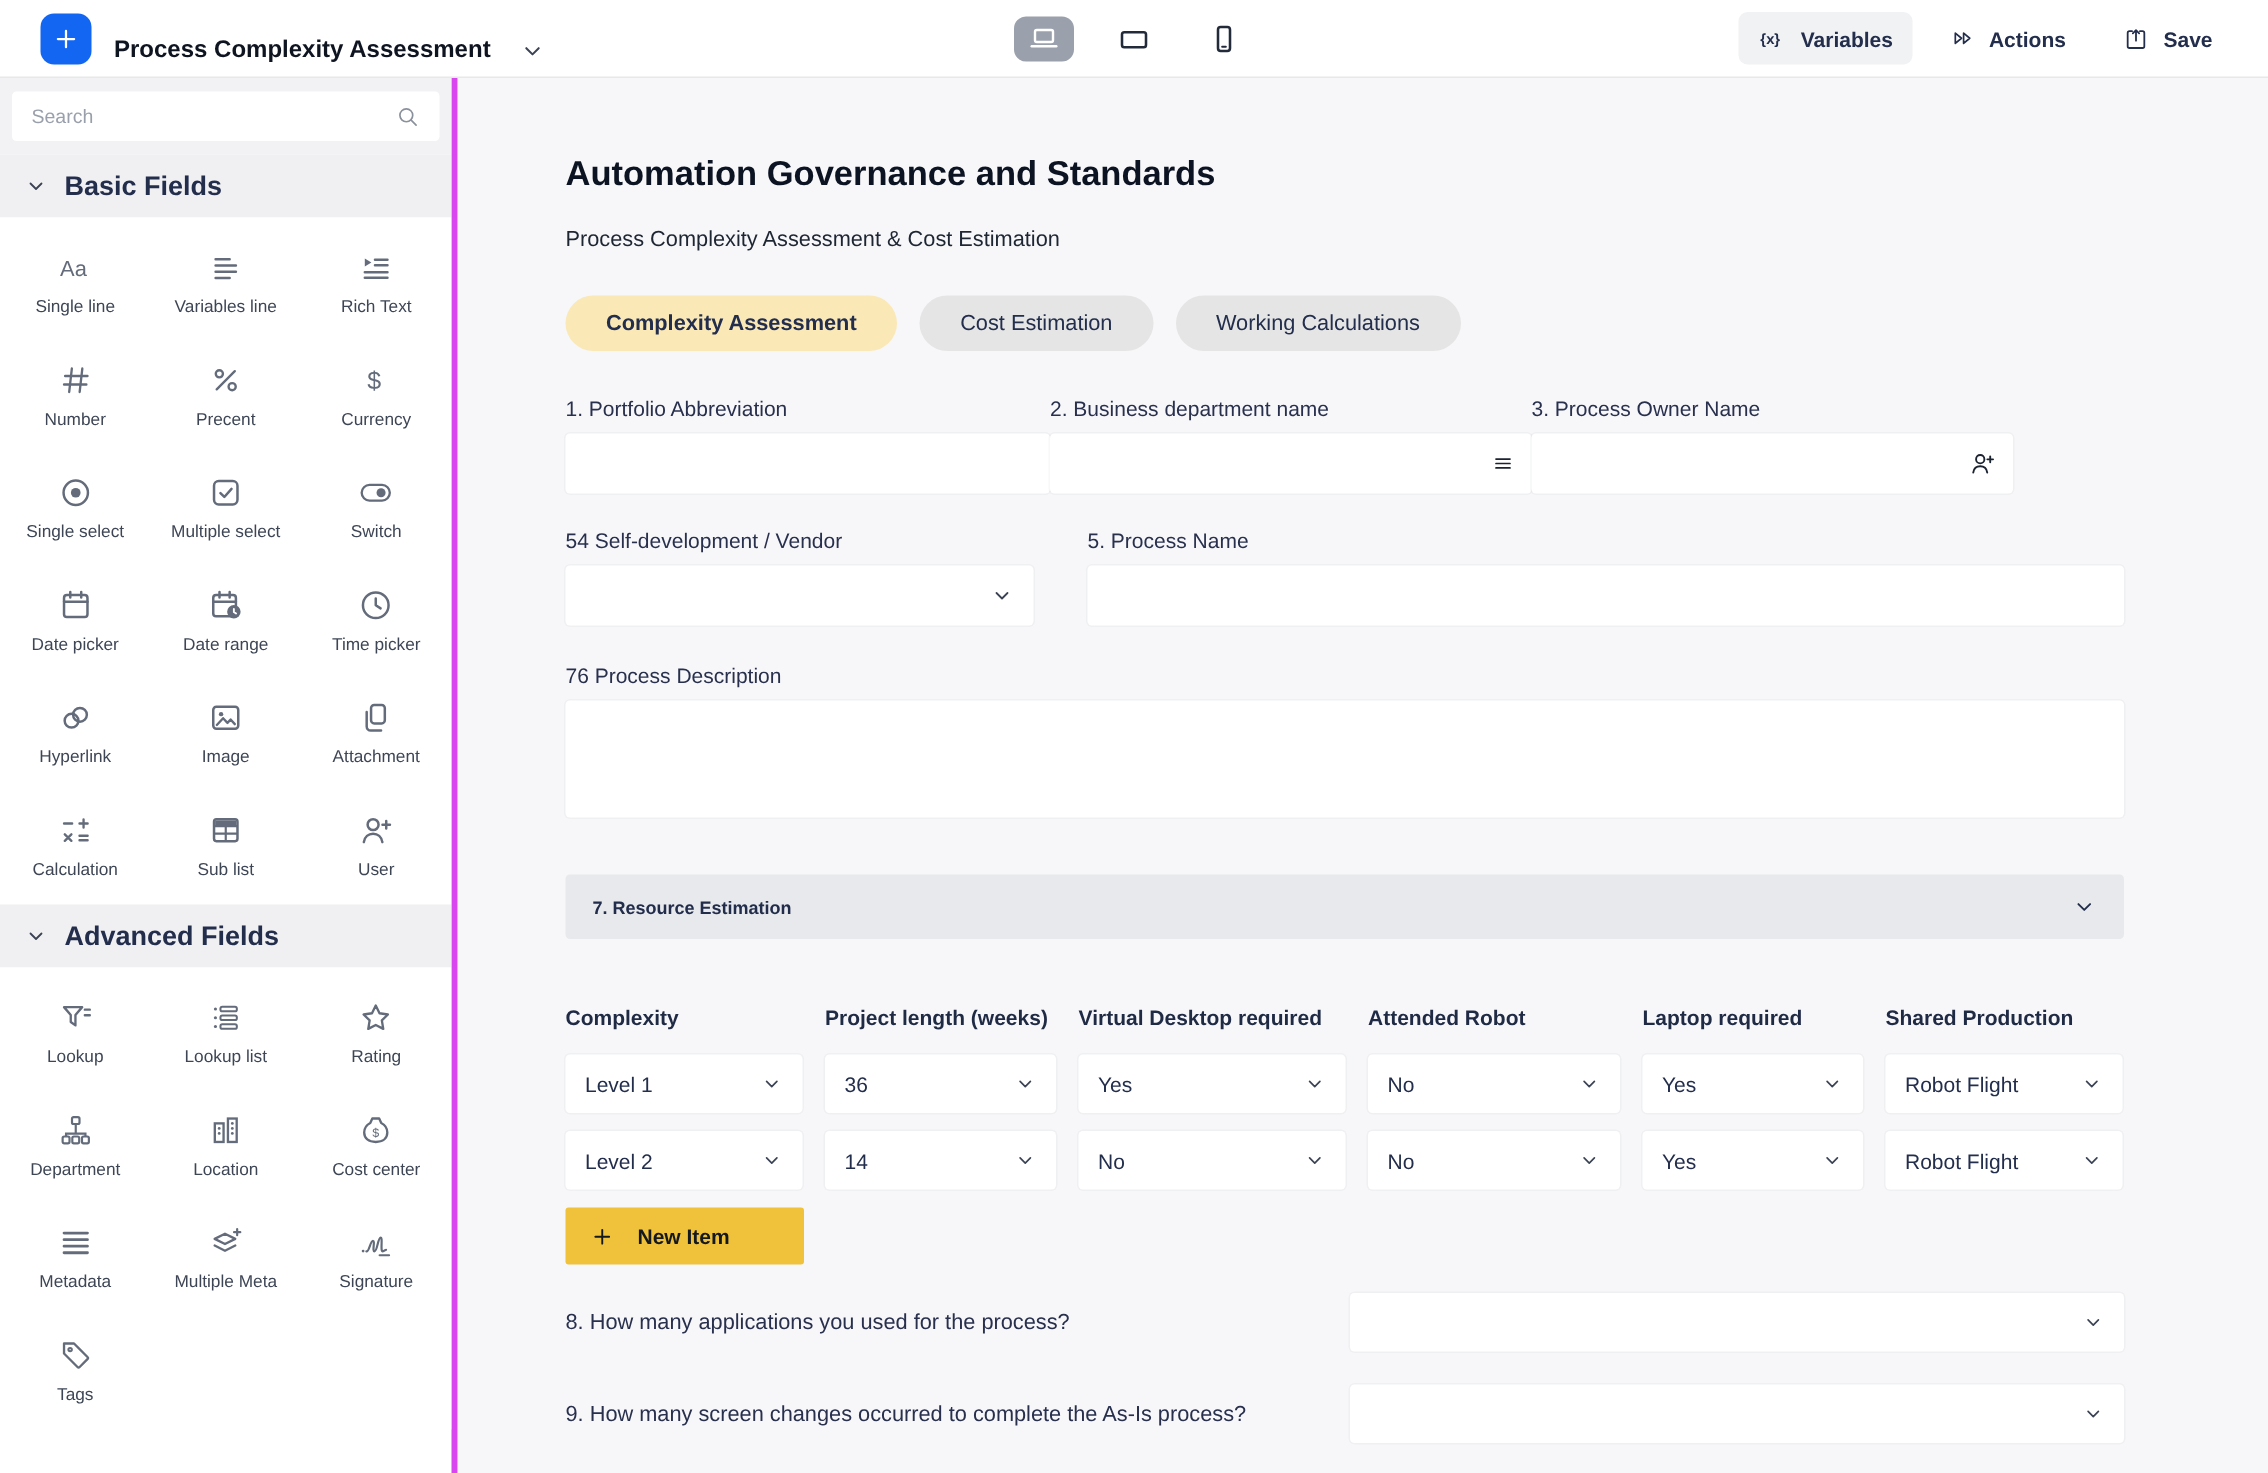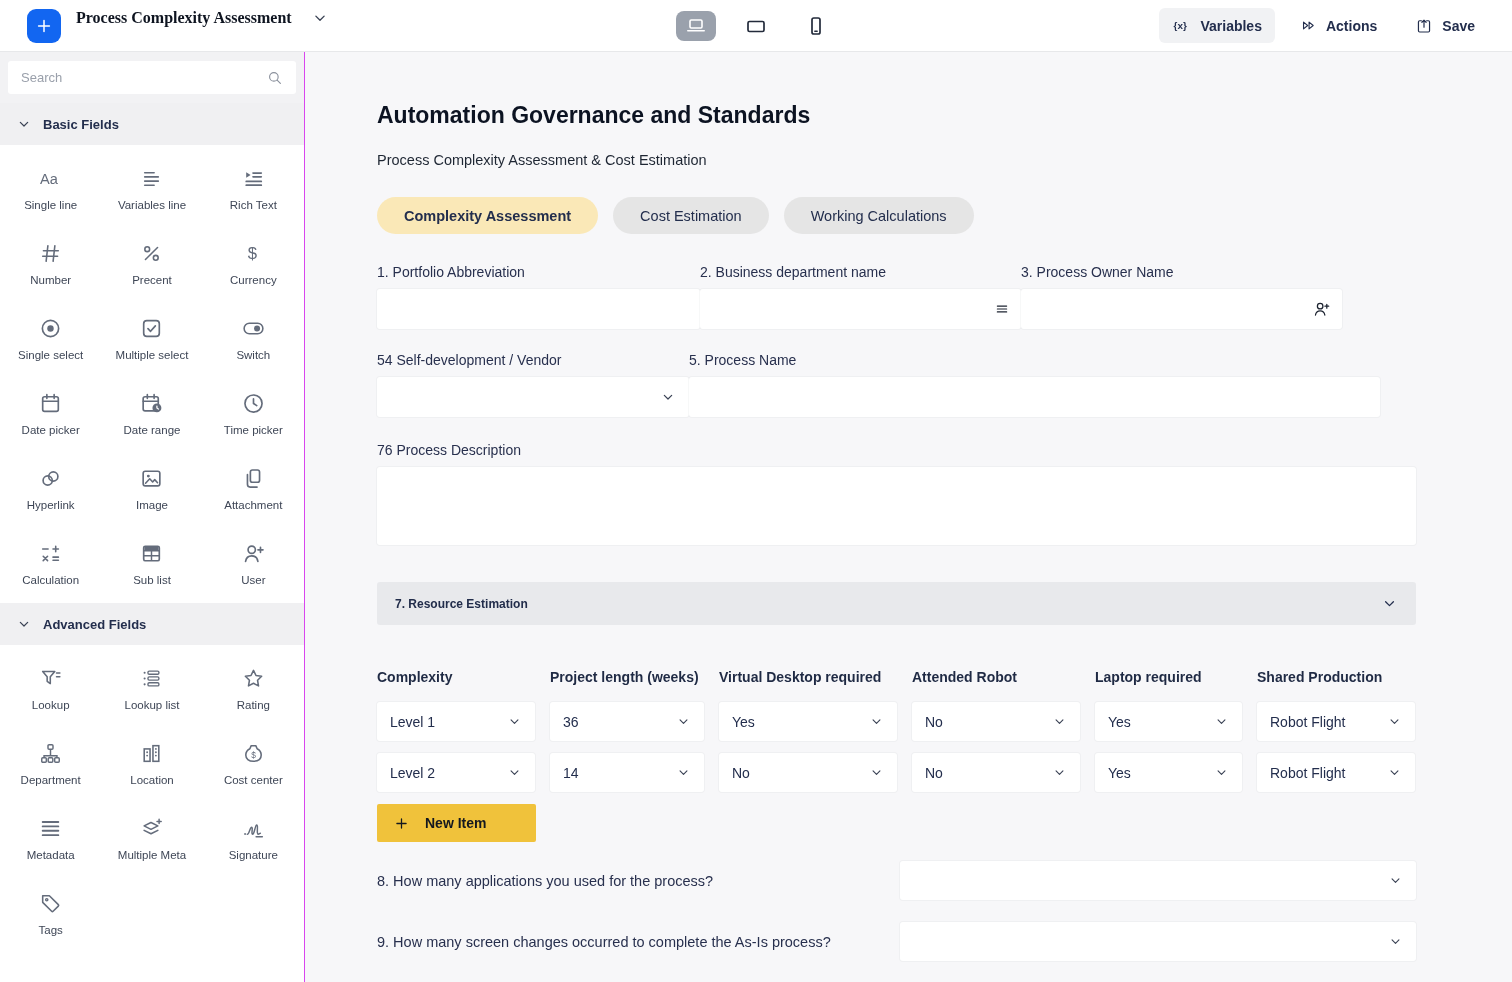--- a/index.html
+++ b/index.html
@@ -7,66 +7,66 @@
   body {
     width:1512px; height:982px; overflow:hidden;
     font-family:"Liberation Sans", sans-serif;
     background:#F7F7F9; color:#232E4D;
   }
   svg.icn { display:block; }
 
   
   .topbar { position:fixed; top:0; left:0; right:0; height:52px; background:#fff;
     border-bottom:1px solid #E7E8EA; display:flex; align-items:center; z-index:20; }
-  .tb-left { display:flex; align-items:flex-start; gap:15px; padding-left:27px;font-family:Liberation Serif, serif; }
+  .tb-left { display:flex; align-items:flex-end; gap:15px; padding-left:27px; }
   .new-btn { width:34px; height:34px; border-radius:9px; background:#1266F1; color:#fff;
     border:none; display:flex; align-items:center; justify-content:center; cursor:pointer; }
   .tb-title { font-size:16px; font-weight:700; color:#0E1420; }
   .tb-caret { color:#3A4254; cursor:pointer; margin-left:4px; }
   .device-toggle { position:absolute; left:50%; transform:translateX(-50%);
     display:flex; align-items:center; gap:20px; }
   .device-btn { border:none; background:transparent; width:40px; height:30px; border-radius:8px;
     display:flex; align-items:center; justify-content:center; color:#232B3B; cursor:pointer; padding:0; }
   .device-btn.active { background:#9AA1AC; color:#fff; }
   .tb-right { margin-left:auto; display:flex; gap:12px; padding-right:24px; }
   .tb-action { display:flex; align-items:center; gap:9px; background:transparent; border:none;
     font:inherit; font-size:14px; font-weight:700; color:#232E4D; padding:8px 13px;
     border-radius:6px; cursor:pointer; }
   .tb-action.pill { background:#F1F2F4; }
 
   
   .sidebar { position:fixed; top:52px; left:0; bottom:0; width:305px; background:#fff;
-    border-right:1px solid #d946ef; overflow:hidden; }
+    border-right:4px solid #d946ef; overflow:hidden; }
   .search-wrap { background:#F2F2F4; padding:9px 8px; position:relative; }
   .search-input { width:100%; height:33px; border:none; border-radius:3px; background:#fff;
     padding:0 36px 0 13px; font:inherit; font-size:13px; color:#333A48; outline:none; }
   .search-input::placeholder { color:#9AA0AB; }
   .search-icon { position:absolute; right:20px; top:17px; color:#8A909C; pointer-events:none; }
   .section-head { height:42px; background:#F0F0F2; display:flex; align-items:center; gap:11px;
     padding:0 16px; cursor:pointer; }
   .section-head .sec-caret { color:#3A4254; }
-  .section-title { font-size:13px; font-weight:700; color:#232E4D; }
+  .section-title { font-size:18px; font-weight:700; color:#232E4D; }
   .fields-grid { background:#fff; display:grid; grid-template-columns:repeat(3,1fr); padding:6px 0 2px; }
   .palette-item { height:75px; display:flex; flex-direction:column; align-items:center;
     justify-content:center; gap:8px; color:#646C7B; cursor:grab; }
   .pi-label { font-size:11.5px; color:#3E4656; white-space:nowrap; }
 
   
   .main { position:absolute; top:52px; left:305px; right:0; bottom:0;
     padding:50px 96px 0 72px; overflow:hidden; }
   .page-title { font-size:23px; font-weight:700; color:#0C1322; margin:0 0 23px; }
   .page-subtitle { font-size:14.5px; color:#1E2633; margin:0 0 29px; }
   .tabs { display:flex; gap:15px; margin-bottom:30px; }
   .tab { height:37px; padding:0 27px; border-radius:19px; border:none; background:#e5e5e5;
     font:inherit; font-size:14.5px; color:#232E4D; cursor:pointer; }
   .tab.active { background:#FAE8B7; font-weight:600; }
 
   .field-label { font-size:14px; color:#28304E; margin-bottom:9px; display:block; }
   .grid-3 { display:grid; grid-template-columns:323px 321px 321px; margin-bottom:23px; }
-  .grid-2 { display:grid; grid-template-columns:312px 691px; margin-bottom:25px; }
+  .grid-2 { display:grid; grid-template-columns:312px 691px; column-gap:36px; margin-bottom:25px; }
   .input-wrap { position:relative; }
   .text-input { width:100%; height:40px; border:none; border-radius:3px; background:#fff;
     padding:0 36px 0 13px; font:inherit; font-size:14px; color:#232E4D; outline:none;
     box-shadow:0 0 0 1px rgba(15,23,42,.03); }
   .input-icon { position:absolute; right:11px; top:50%; transform:translateY(-50%); color:#1C2330; }
   .select-box { background:#fff; border-radius:3px; height:40px; display:flex; align-items:center;
     justify-content:space-between; padding:0 13px; cursor:pointer; font-size:14px; color:#232E4D;
     box-shadow:0 0 0 1px rgba(15,23,42,.03); }
   .sel-chev { color:#3A4254; flex:none; }
   .textarea-box { width:100%; height:78px; border:none; border-radius:3px; background:#fff;

